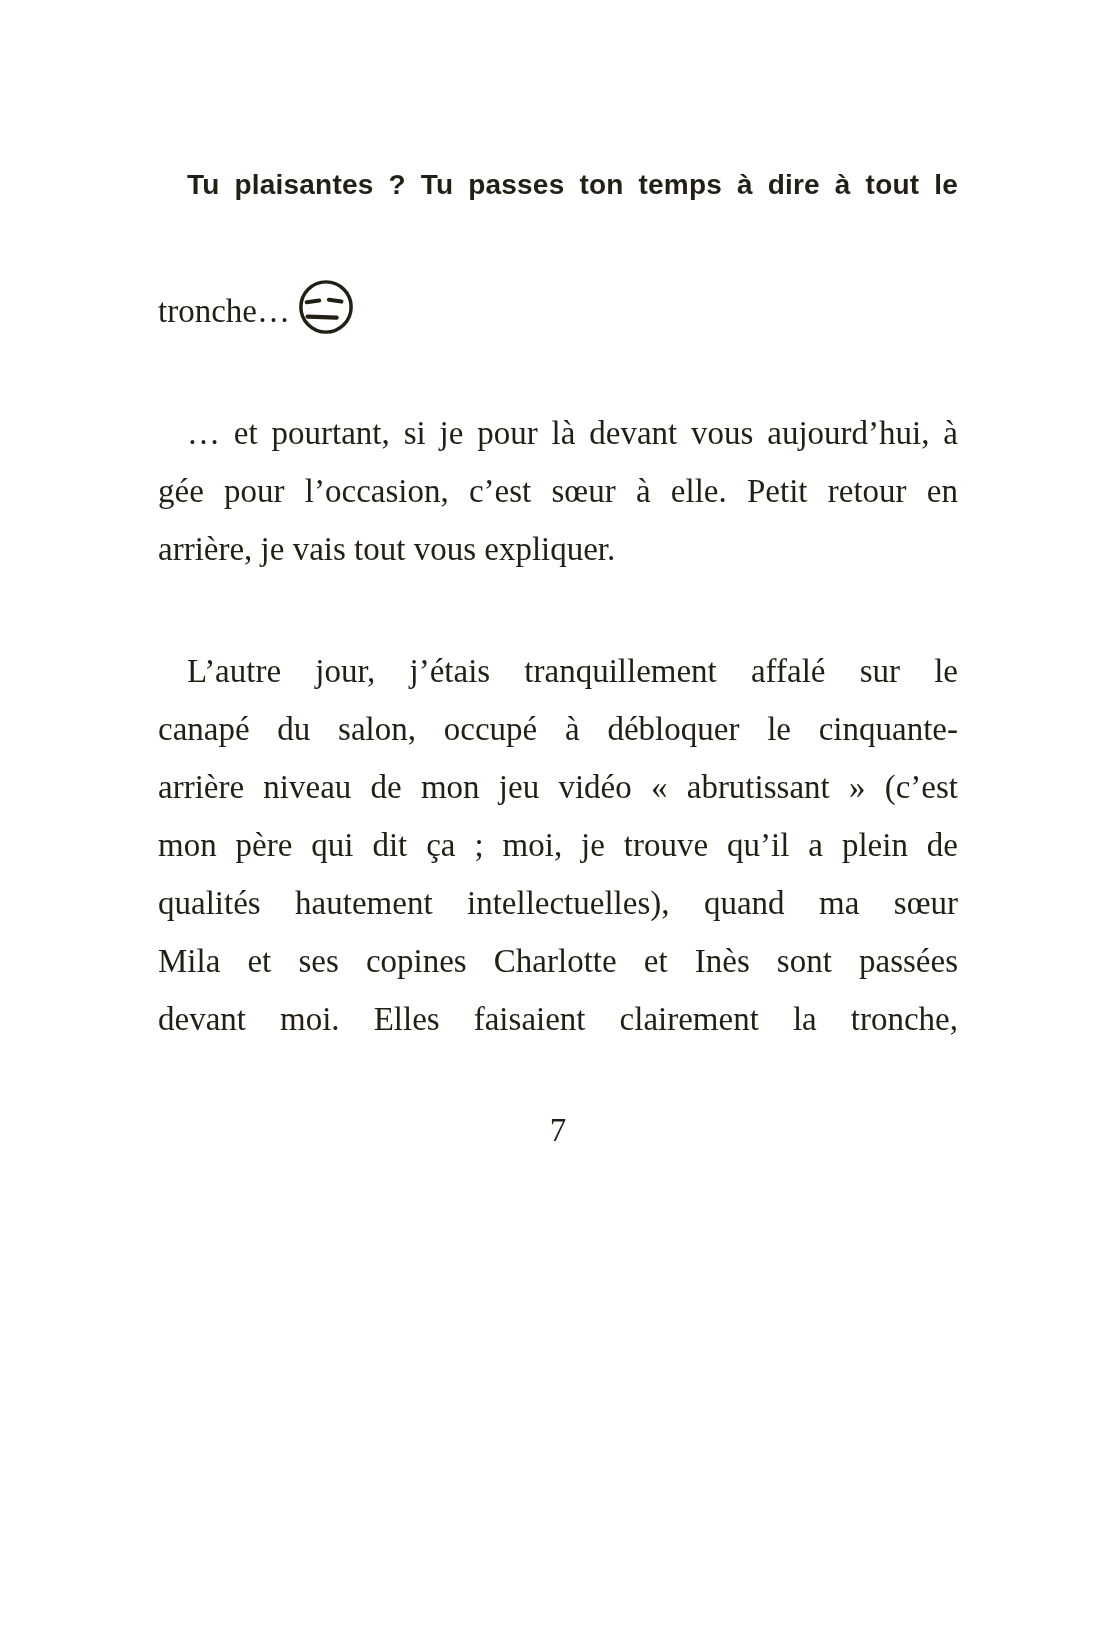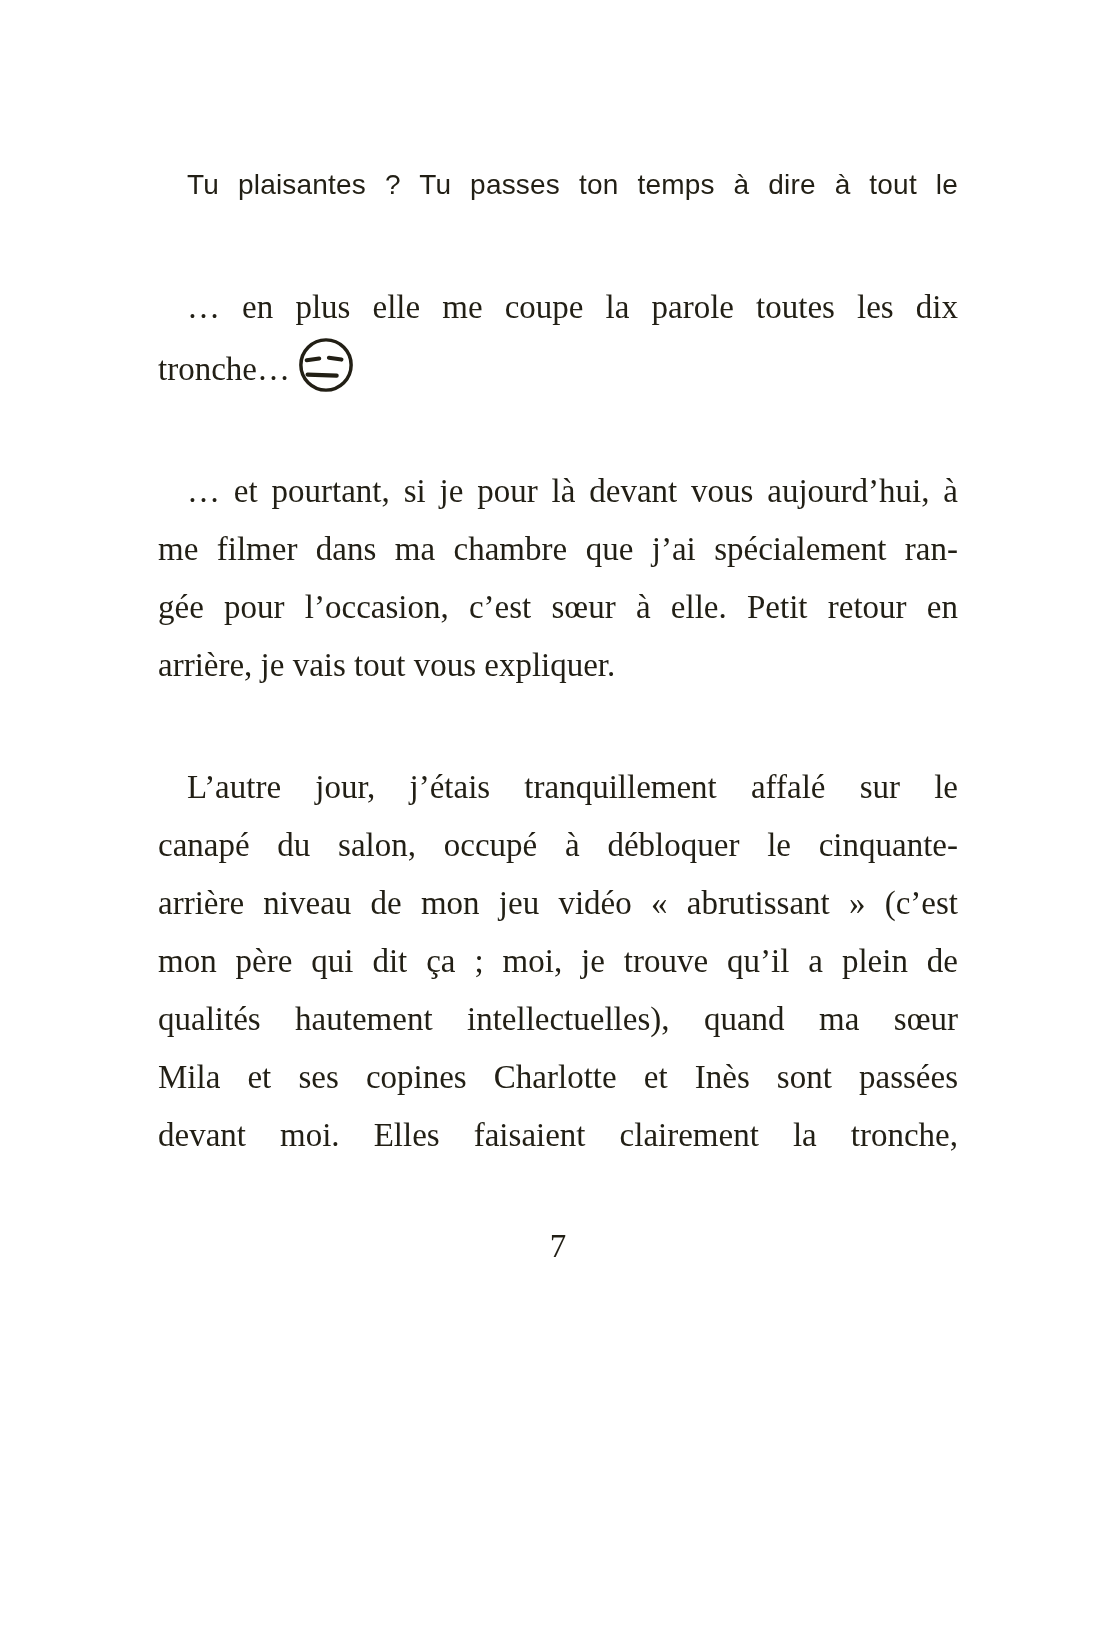--- a/index.html
+++ b/index.html
@@ -28,21 +28,21 @@
     text-align: justify;
     text-align-last: justify;
   }
   .line.indent { text-indent: 29px; }
   .narration {
     font-family: "Liberation Serif", "DejaVu Serif", serif;
     font-size: 33px;
   }
   .dialogue {
     font-family: "Liberation Sans", "DejaVu Sans", sans-serif;
-    font-weight: 400;
+    font-weight: 700;
     font-size: 28px;
     letter-spacing: 0.2px;
   }
   .emoji {
     display: inline-block;
     width: 58px;
     height: 58px;
     vertical-align: -14px;
     margin-left: 7px;
   }
@@ -56,31 +56,29 @@
 </style>
 </head>
 <body>
 
 <div class="page">
   <div>
       <div class="para dialogue">
         <div class="line justify indent"><span>Tu plaisantes ? Tu passes ton temps à dire à tout le</span></div>
       </div>
       <div class="para narration">
-        <div class="line justify indent"><span>… en plus elle me coupe la parole toutes les dix</span></div>
         <div class="line"><span>tronche…</span><span class="emoji"><svg viewBox="0 0 60 60" fill="none" stroke="currentColor" stroke-linecap="round">
     <circle cx="30" cy="30" r="26" stroke-width="3.6"></circle>
     <path d="M10 25 L23 23.2" stroke-width="4.2"></path>
     <path d="M33 22.6 L46 24.4" stroke-width="4.2"></path>
     <path d="M11 40 L41 41" stroke-width="4.4"></path>
   </svg></span></div>
       </div>
       <div class="para narration">
         <div class="line justify indent"><span>… et pourtant, si je pour là devant vous aujourd’hui, à</span></div>
-        <div class="line justify"><span>me filmer dans ma chambre que j’ai spécialement ran-</span></div>
         <div class="line justify"><span>gée pour l’occasion, c’est sœur à elle. Petit retour en</span></div>
         <div class="line"><span>arrière, je vais tout vous expliquer.</span></div>
       </div>
       <div class="para narration">
         <div class="line justify indent"><span>L’autre jour, j’étais tranquillement affalé sur le</span></div>
         <div class="line justify"><span>canapé du salon, occupé à débloquer le cinquante-</span></div>
         <div class="line justify"><span>arrière niveau de mon jeu vidéo « abrutissant » (c’est</span></div>
         <div class="line justify"><span>mon père qui dit ça ; moi, je trouve qu’il a plein de</span></div>
         <div class="line justify"><span>qualités hautement intellectuelles), quand ma sœur</span></div>
         <div class="line justify"><span>Mila et ses copines Charlotte et Inès sont passées</span></div>

